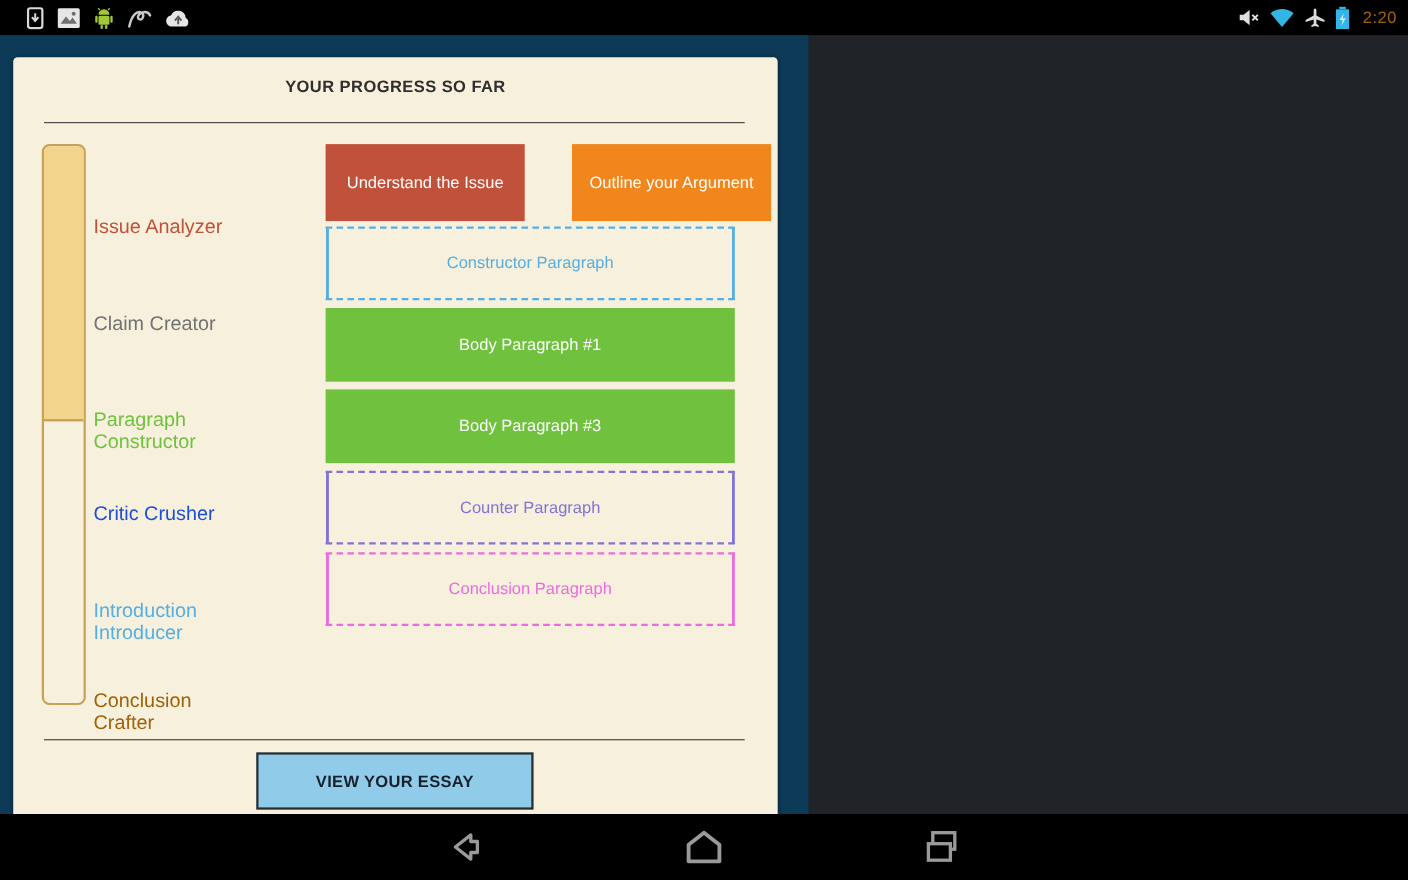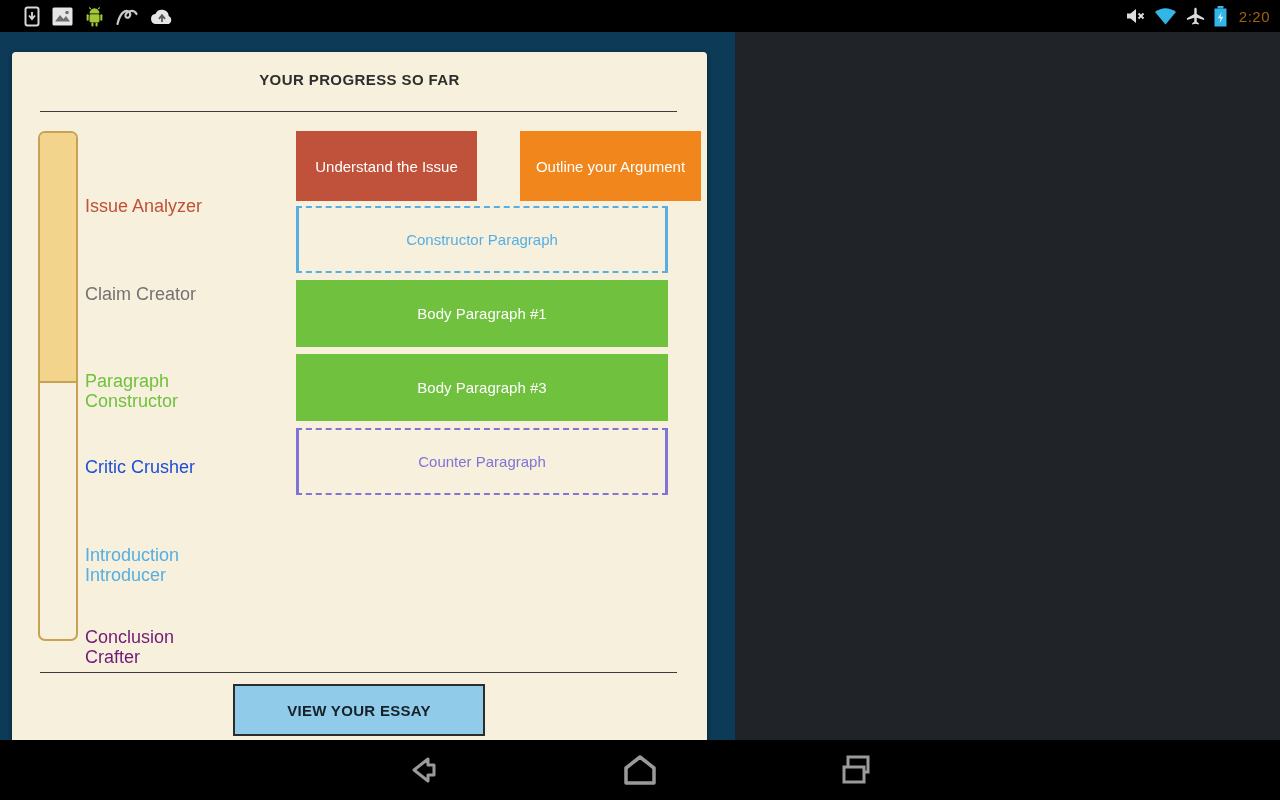--- a/index.html
+++ b/index.html
@@ -130,31 +130,32 @@
 
       <div class="progress-track">
         <div class="progress-fill" style="height: 49.5%;"></div>
       </div>
 
       <div class="tool-label t0" style="color: rgb(192, 81, 58);">Issue Analyzer</div>
       <div class="tool-label t1" style="color: #737373;">Claim Creator</div>
       <div class="tool-label t2" style="color: rgb(111, 193, 62);">Paragraph Constructor</div>
       <div class="tool-label t3" style="color: #1d4ed8;">Critic Crusher</div>
       <div class="tool-label t4" style="color: rgb(86, 174, 226);">Introduction Introducer</div>
-      <div class="tool-label t5" style="color: #701a75;">Conclusion Crafter</div>
+      <div class="tool-label t5" style="color: #a16207;">Conclusion Crafter</div>
 
       <div class="blocks">
         <div class="top-row">
           <div class="block" style="--c: #c0513a;">Understand the Issue</div>
           <div class="block" style="--c: #f0861c;">Outline your Argument</div>
         </div>
         <div class="block para" data-status="todo" style="--c: #56aee2;">Constructor Paragraph</div>
         <div class="block para" data-status="complete" style="--c: #6fc13e;">Body Paragraph #1</div>
         <div class="block para" data-status="complete" style="--c: #6fc13e;">Body Paragraph #3</div>
         <div class="block para" data-status="todo" style="--c: #8273d6;">Counter Paragraph</div>
+        <div class="block para" data-status="todo" style="--c: #ea6ce0;">Conclusion Paragraph</div>
       </div>
 
       <hr class="rule rule-bottom">
       <button class="view-btn" style="background: rgb(144, 203, 233);">VIEW YOUR ESSAY</button>
     </section>
   </div>
 
   <nav class="nav-bar">
     <button class="nav-btn">
       <svg width="40" height="36" viewBox="0 0 40 36">

